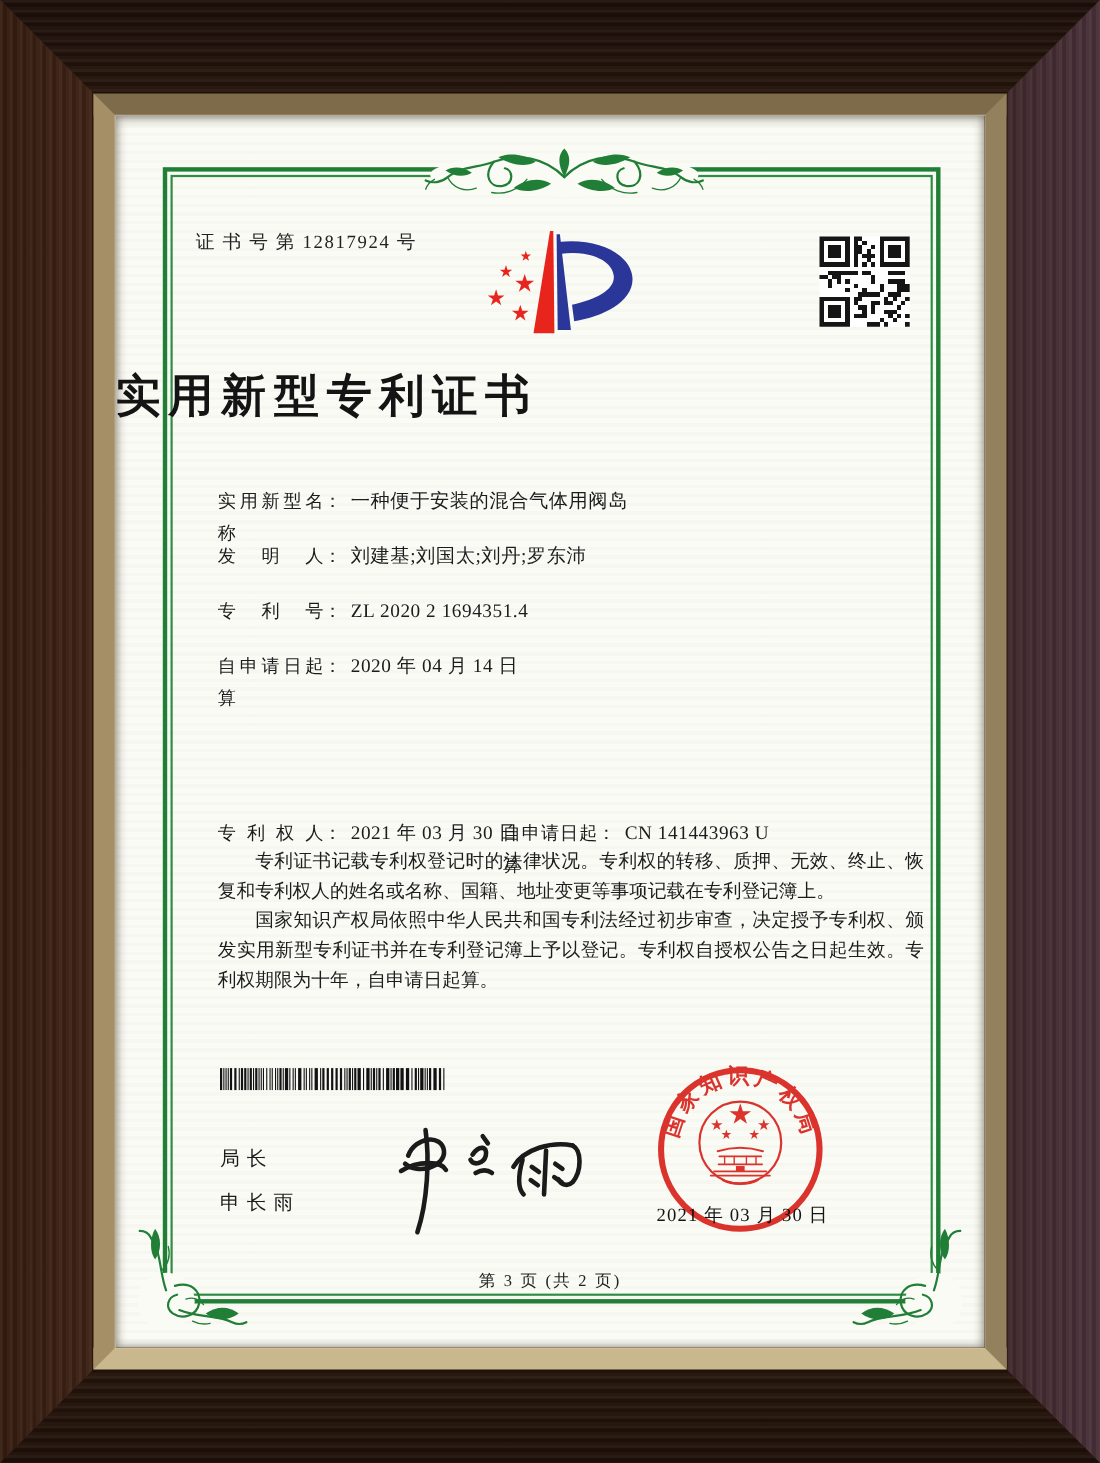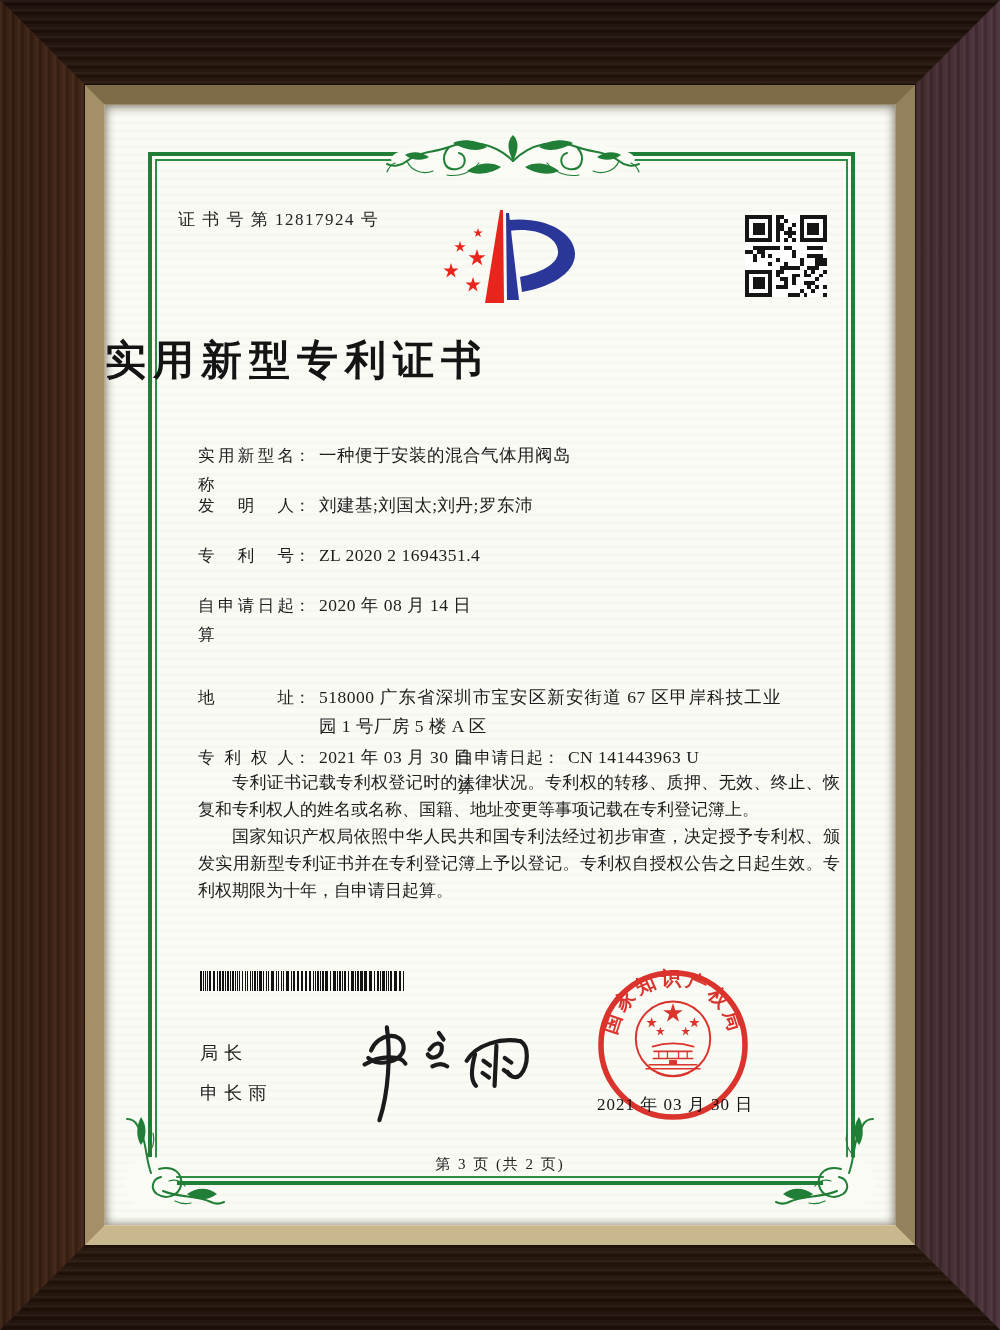--- a/index.html
+++ b/index.html
@@ -275,25 +275,21 @@
     <div class="frow" style="top:386px">
       <span class="flabel">发明人</span><span class="fcolon">：</span>
       <span class="fvalue">刘建基;刘国太;刘丹;罗东沛</span>
     </div>
     <div class="frow" style="top:436px">
       <span class="flabel">专利号</span><span class="fcolon">：</span>
       <span class="fvalue">ZL 2020 2 1694351.4</span>
     </div>
     <div class="frow" style="top:486px">
       <span class="flabel">自申请日起算</span><span class="fcolon">：</span>
-      <span class="fvalue">2020 年 08 月 14 日</span>
-    </div>
-    <div class="frow" style="top:578px">
-      <span class="flabel">地址</span><span class="fcolon">：</span>
-      <span class="fvalue fvalue-wrap">518000 广东省深圳市宝安区新安街道 67 区甲岸科技工业园 1 号厂房 5 楼 A 区</span>
+      <span class="fvalue">2020 年 04 月 14 日</span>
     </div>
     <div class="frow" style="top:638px">
       <span class="flabel">专利权人</span><span class="fcolon">：</span>
       <span class="fvalue">2021 年 03 月 30 日</span>
       <span class="pair2">
         <span class="flabel">自申请日起算</span><span class="fcolon">：</span>
         <span class="fvalue">CN 141443963 U</span>
       </span>
     </div>
 

